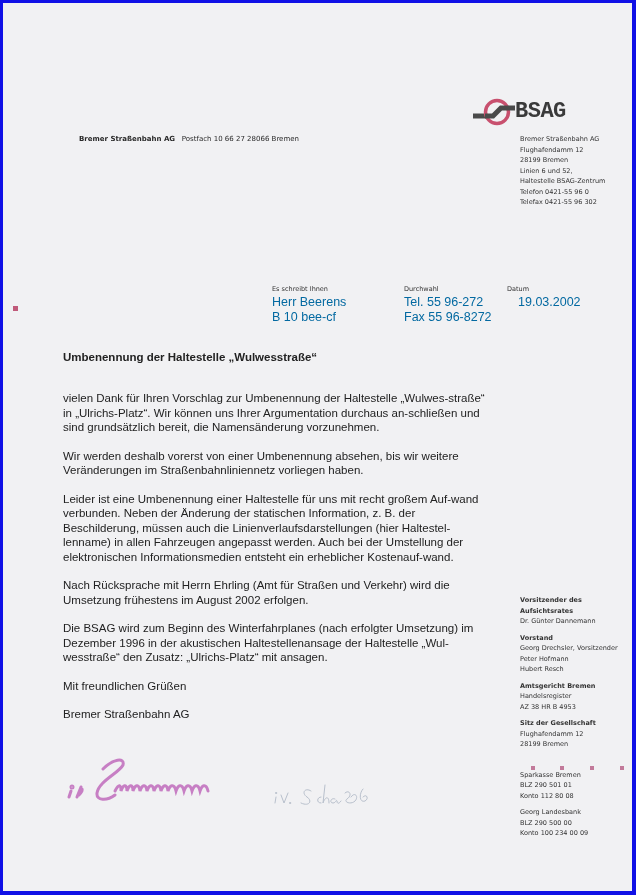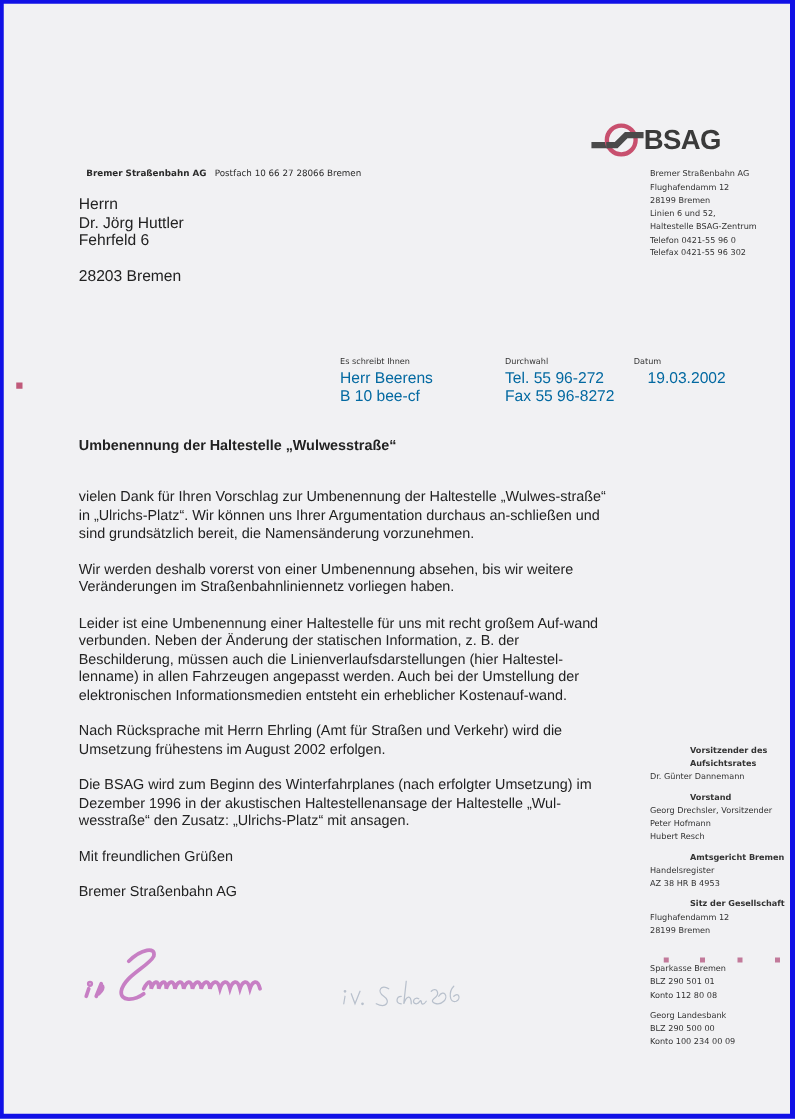--- a/index.html
+++ b/index.html
@@ -8,25 +8,25 @@
       background: #1010e6;
       font-family: "Liberation Sans", sans-serif;
       color: #1a1a1a;
     }
     .page {
       position: absolute; left: 3px; top: 3px; right: 4px; bottom: 4px;
       background: #f1f1f3;
     }
     .abs { position: absolute; }
     .logo { left: 470px; top: 94px; width: 90px; height: 32px; }
-    .logo-text { position: absolute; left: 42px; top: 2px; font-family: Liberation Sans, sans-serif; font-weight: bold; font-size: 22px; color: #3a3a3a; letter-spacing: -0.5px; }
-    .sender-line { left: 66px; top: 132px; font-size: 7px; font-family: "DejaVu Sans", sans-serif; color: #2a2a2a; white-space: nowrap; }
+    .logo-text { position: absolute; left: 42px; top: 2px; font-family: Liberation Mono, monospace; font-weight: bold; font-size: 22px; color: #3a3a3a; letter-spacing: -0.5px; }
+    .sender-line { left: 76px; top: 132px; font-size: 7px; font-family: "DejaVu Sans", sans-serif; color: #2a2a2a; white-space: nowrap; }
     .sender-line .bold { font-weight: bold; }
     .side { font-family: "DejaVu Sans", sans-serif; font-size: 6.5px; line-height: 10.5px; color: #333; }
-    .side .b { font-weight: bold; margin-left: 32px; }
+    .side .b { font-weight: bold; }
     .side-top { left: 517px; top: 131px; }
     .recipient { left: 60px; top: 153px; font-size: 12.5px; line-height: 14.5px; color: #222; }
     .recipient .gap { height: 14px; }
     .meta-label { font-size: 6.5px; font-family: "DejaVu Sans", sans-serif; color: #333; top: 282px; }
     .meta-val { font-size: 12.5px; line-height: 15px; top: 292px; color: #0369a1; }
     .subject { left: 60px; top: 348px; font-size: 11.5px; font-weight: bold; color: #222; }
     .body-text { left: 60px; top: 388px; width: 425px; font-size: 11.5px; line-height: 14.5px; color: #222; }
     .body-text p { margin: 0 0 14px 0; }
     .body-text p.salutation { margin-bottom: 14px; }
     .side-bottom { left: 517px; top: 592px; }
@@ -59,27 +59,20 @@
   <div class="abs side side-top">
     <div>Bremer Straßenbahn AG</div>
     <div>Flughafendamm 12</div>
     <div>28199 Bremen</div>
     <div>Linien 6 und 52,</div>
     <div>Haltestelle BSAG-Zentrum</div>
     <div>Telefon 0421-55 96 0</div>
     <div>Telefax 0421-55 96 302</div>
   </div>
 
-  <div class="abs recipient">
-    <div>Herrn</div>
-    <div>Dr. Jörg Huttler</div>
-    <div>Fehrfeld 6</div>
-    <div class="gap"></div>
-    <div>28203 Bremen</div>
-  </div>
 
   <div class="abs fold-mark"></div>
 
   <div class="abs meta-label" style="left:269px;">Es schreibt Ihnen</div>
   <div class="abs meta-val" style="left:269px;">
     <div>Herr Beerens</div>
     <div>B 10 bee-cf</div>
   </div>
   <div class="abs meta-label" style="left:401px;">Durchwahl</div>
   <div class="abs meta-val" style="left:401px;">

